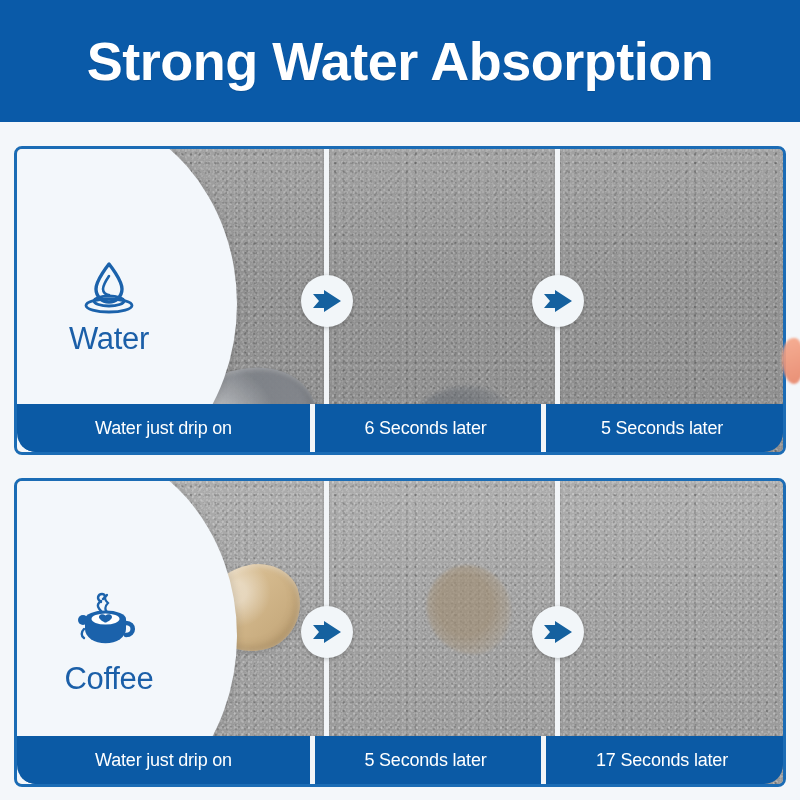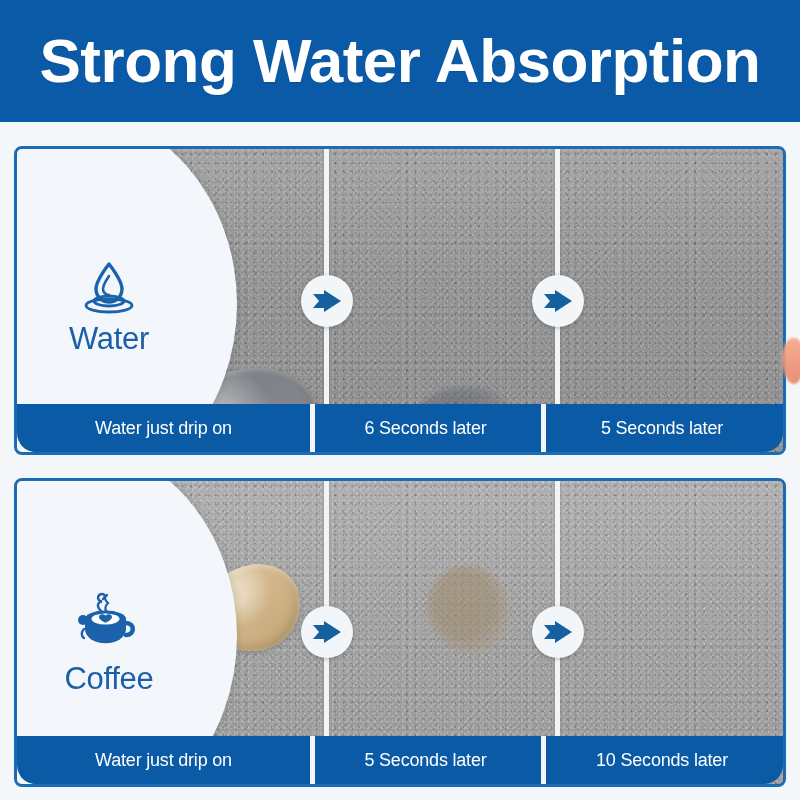--- a/index.html
+++ b/index.html
@@ -19,21 +19,21 @@
     left: 0; top: 0;
     width: 800px;
     height: 122px;
     background: #0a5aa8;
     display: flex;
     align-items: center;
     justify-content: center;
   }
   .header-title {
     color: #ffffff;
-    font-size: 62px;
+    font-size: 54px;
     font-weight: bold;
     letter-spacing: -0.5px;
     line-height: 1;
     white-space: nowrap;
     text-shadow: 0 1px 1px rgba(0,0,0,0.12);
   }
 
   
   .panel {
     position: absolute;
@@ -348,17 +348,17 @@
   <div class="arrow-badge arrow-badge-2">
     <svg width="32" height="22" viewBox="0 0 32 22">
       <path d="M2 4 L8 11 L2 18 L13 18 L13 22 L30 11 L13 0 L13 4 Z" fill="#15619f"></path>
     </svg>
   </div>
 
   <div class="caption-notch"></div>
   <div class="caption-bar">
     <div class="caption-cell caption-cell-1">Water just drip on</div>
     <div class="caption-cell caption-cell-2">5 Seconds later</div>
-    <div class="caption-cell caption-cell-3">10 Seconds later</div>
+    <div class="caption-cell caption-cell-3">17 Seconds later</div>
   </div>
 </div>
 
 <div class="hand-artifact"></div>
 
 </body></html>

